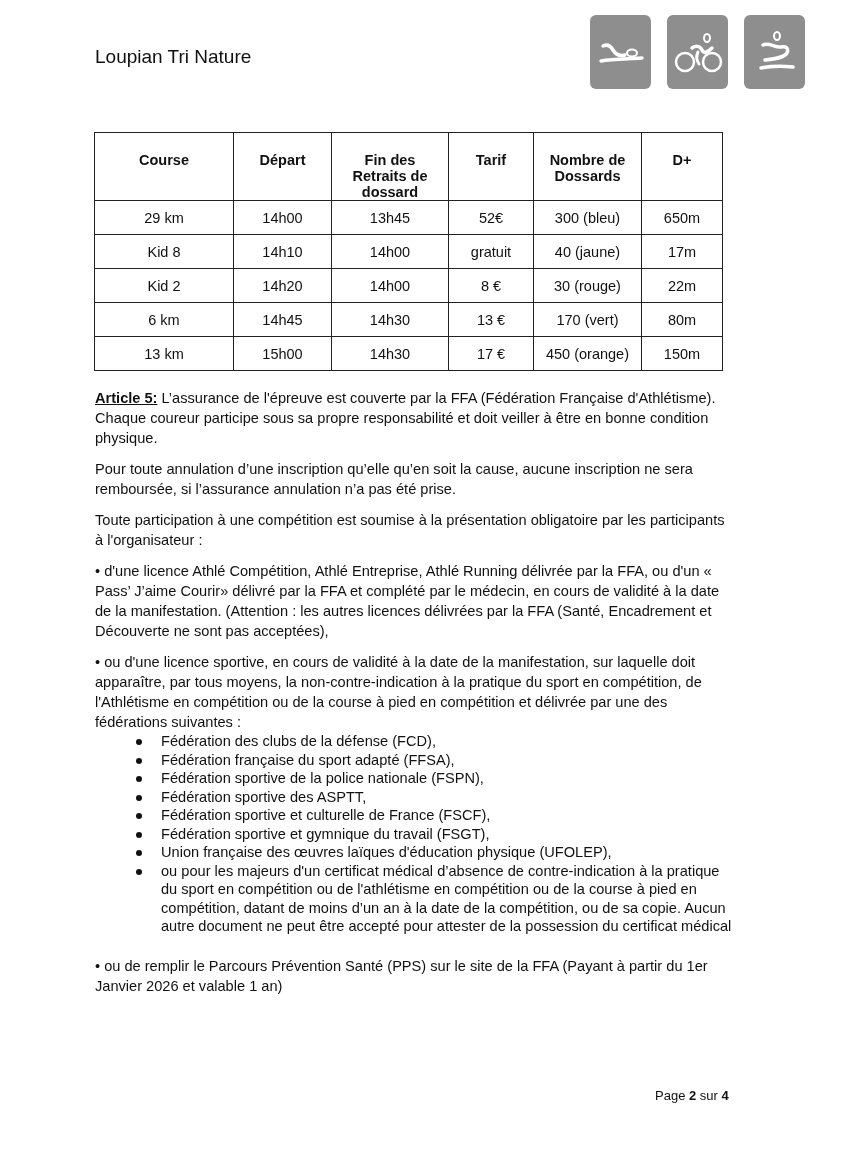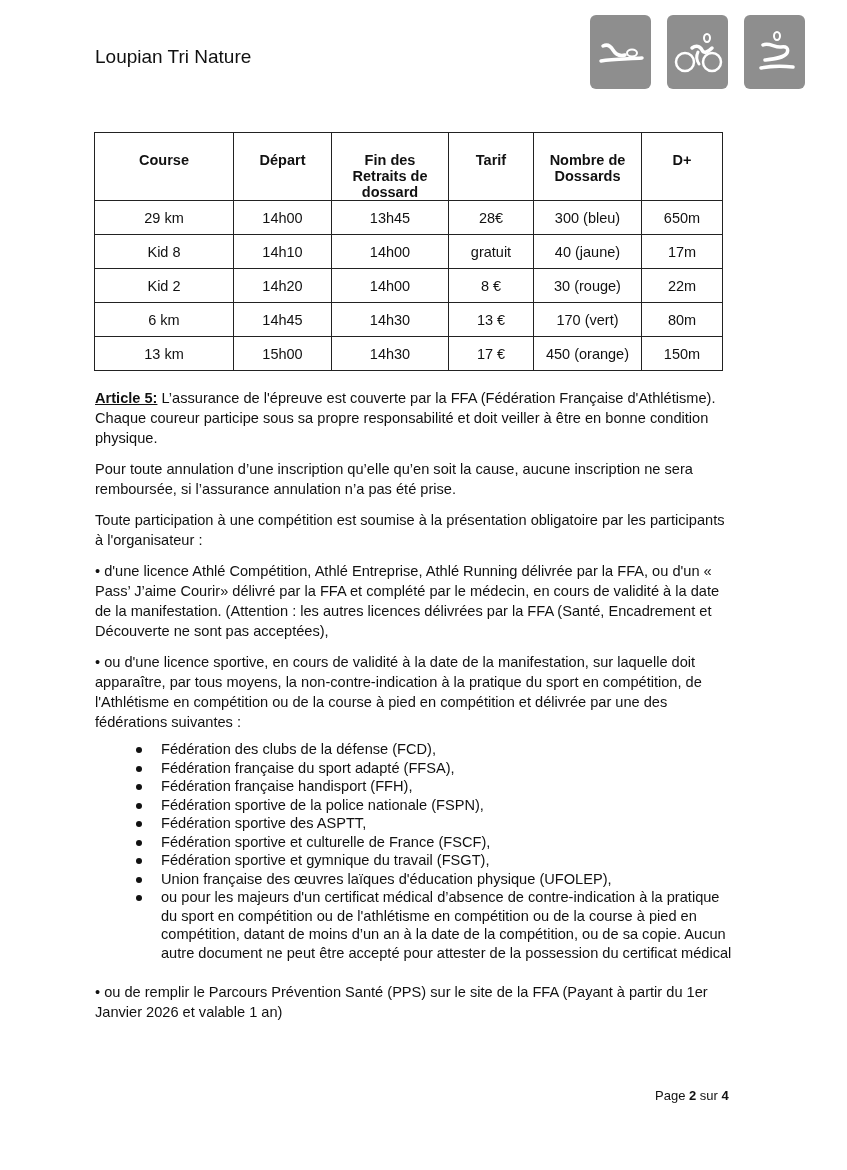--- a/index.html
+++ b/index.html
@@ -84,21 +84,21 @@
       <th class="c3">Tarif</th>
       <th class="c4">Nombre de Dossards</th>
       <th class="c5">D+</th>
     </tr>
   </thead>
   <tbody>
     <tr>
       <td>29 km</td>
       <td>14h00</td>
       <td>13h45</td>
-      <td>28€</td>
+      <td>52€</td>
       <td>300 (bleu)</td>
       <td>650m</td>
     </tr>
     <tr>
       <td>Kid 8</td>
       <td>14h10</td>
       <td>14h00</td>
       <td>gratuit</td>
       <td>40 (jaune)</td>
       <td>17m</td>
@@ -128,25 +128,24 @@
       <td>150m</td>
     </tr>
   </tbody>
 </table>
 
 <div class="body-text">
   <p><span class="art-label">Article 5:</span><span> L’assurance de l'épreuve est couverte par la FFA (Fédération Française d'Athlétisme). Chaque coureur participe sous sa propre responsabilité et doit veiller à être en bonne condition physique.</span></p>
   <p>Pour toute annulation d’une inscription qu’elle qu’en soit la cause, aucune inscription ne sera remboursée, si l’assurance annulation n’a pas été prise.</p>
   <p>Toute participation à une compétition est soumise à la présentation obligatoire par les participants à l'organisateur :</p>
   <p>• d'une licence Athlé Compétition, Athlé Entreprise, Athlé Running délivrée par la FFA, ou d'un « Pass’ J’aime Courir» délivré par la FFA et complété par le médecin, en cours de validité à la date de la manifestation. (Attention : les autres licences délivrées par la FFA (Santé, Encadrement et Découverte ne sont pas acceptées),</p>
-  <p style="margin-bottom:8px">• ou d'une licence sportive, en cours de validité à la date de la manifestation, sur laquelle doit apparaître, par tous moyens, la non-contre-indication à la pratique du sport en compétition, de l'Athlétisme en compétition ou de la course à pied en compétition et délivrée par une des fédérations suivantes :</p>
+  <p style="margin-bottom:0">• ou d'une licence sportive, en cours de validité à la date de la manifestation, sur laquelle doit apparaître, par tous moyens, la non-contre-indication à la pratique du sport en compétition, de l'Athlétisme en compétition ou de la course à pied en compétition et délivrée par une des fédérations suivantes :</p>
   <ul class="feds">
     <li>Fédération des clubs de la défense (FCD),</li>
     <li>Fédération française du sport adapté (FFSA),</li>
-    <li>Fédération française handisport (FFH),</li>
     <li>Fédération sportive de la police nationale (FSPN),</li>
     <li>Fédération sportive des ASPTT,</li>
     <li>Fédération sportive et culturelle de France (FSCF),</li>
     <li>Fédération sportive et gymnique du travail (FSGT),</li>
     <li>Union française des œuvres laïques d'éducation physique (UFOLEP),</li>
     <li>ou pour les majeurs d'un certificat médical d’absence de contre-indication à la pratique du sport en compétition ou de l'athlétisme en compétition ou de la course à pied en compétition, datant de moins d’un an à la date de la compétition, ou de sa copie. Aucun autre document ne peut être accepté pour attester de la possession du certificat médical</li>
   </ul>
   <p>• ou de remplir le Parcours Prévention Santé (PPS) sur le site de la FFA (Payant à partir du 1er Janvier 2026 et valable 1 an)</p>
 </div>
 

